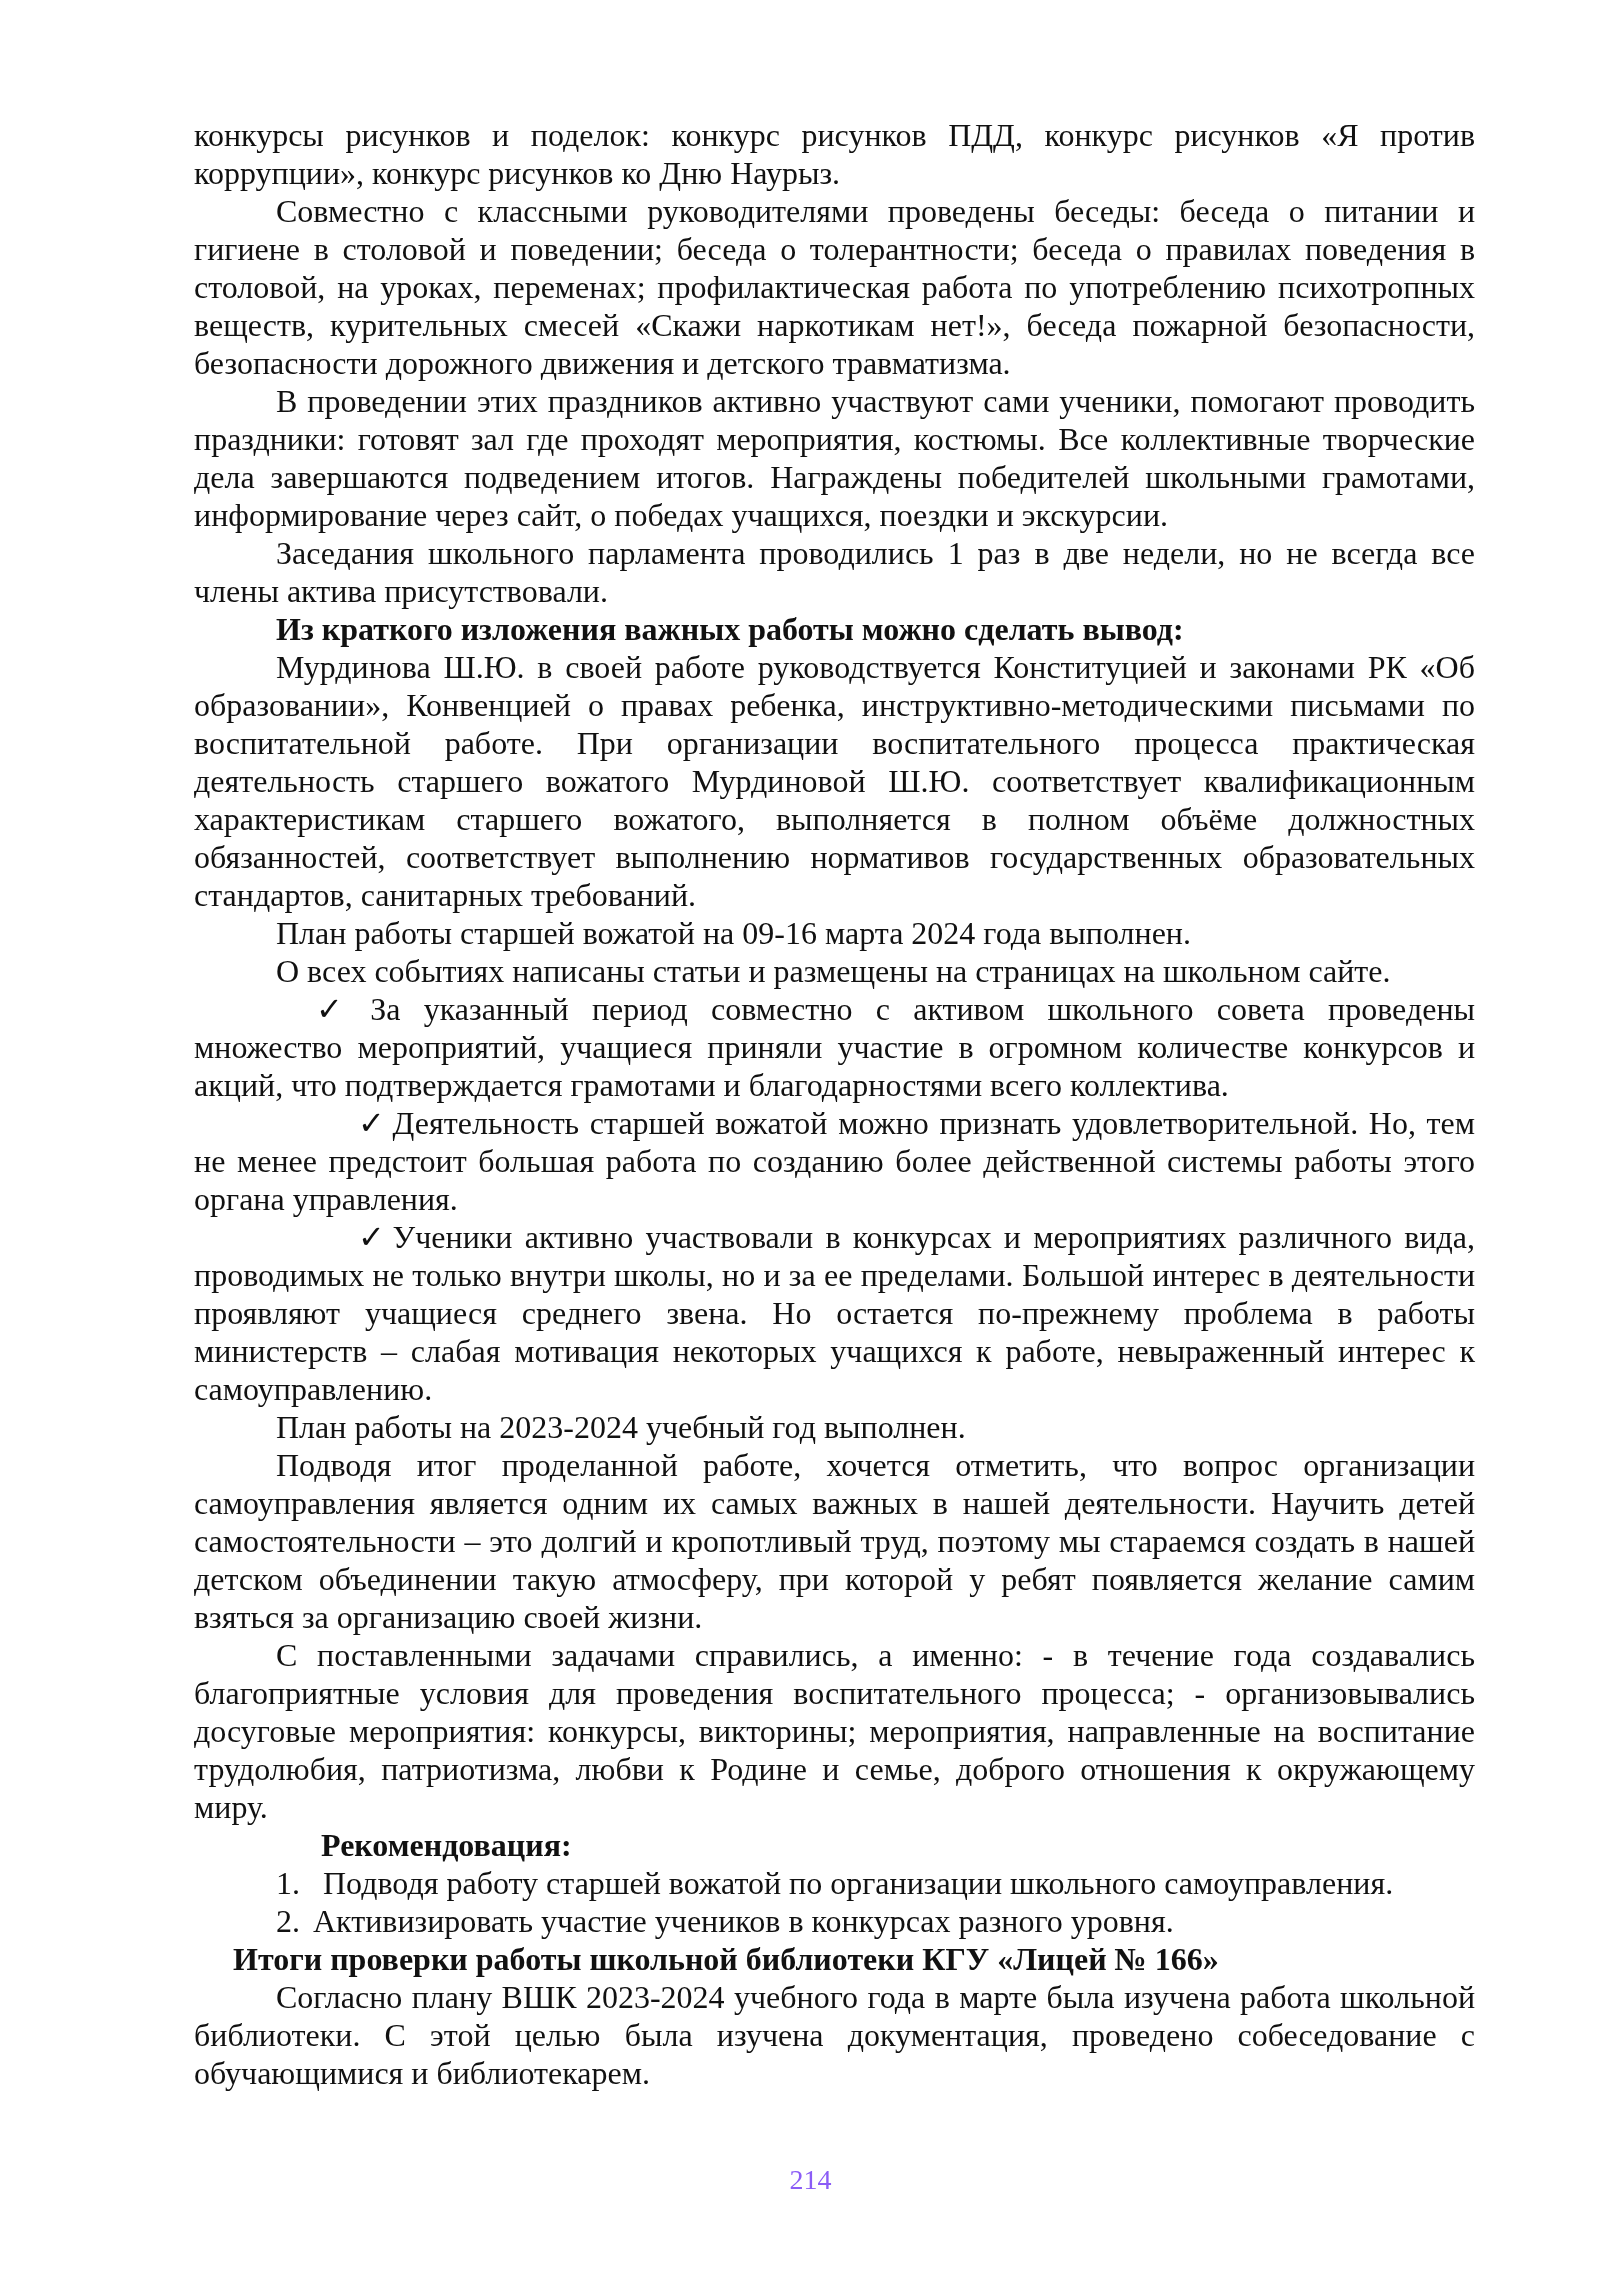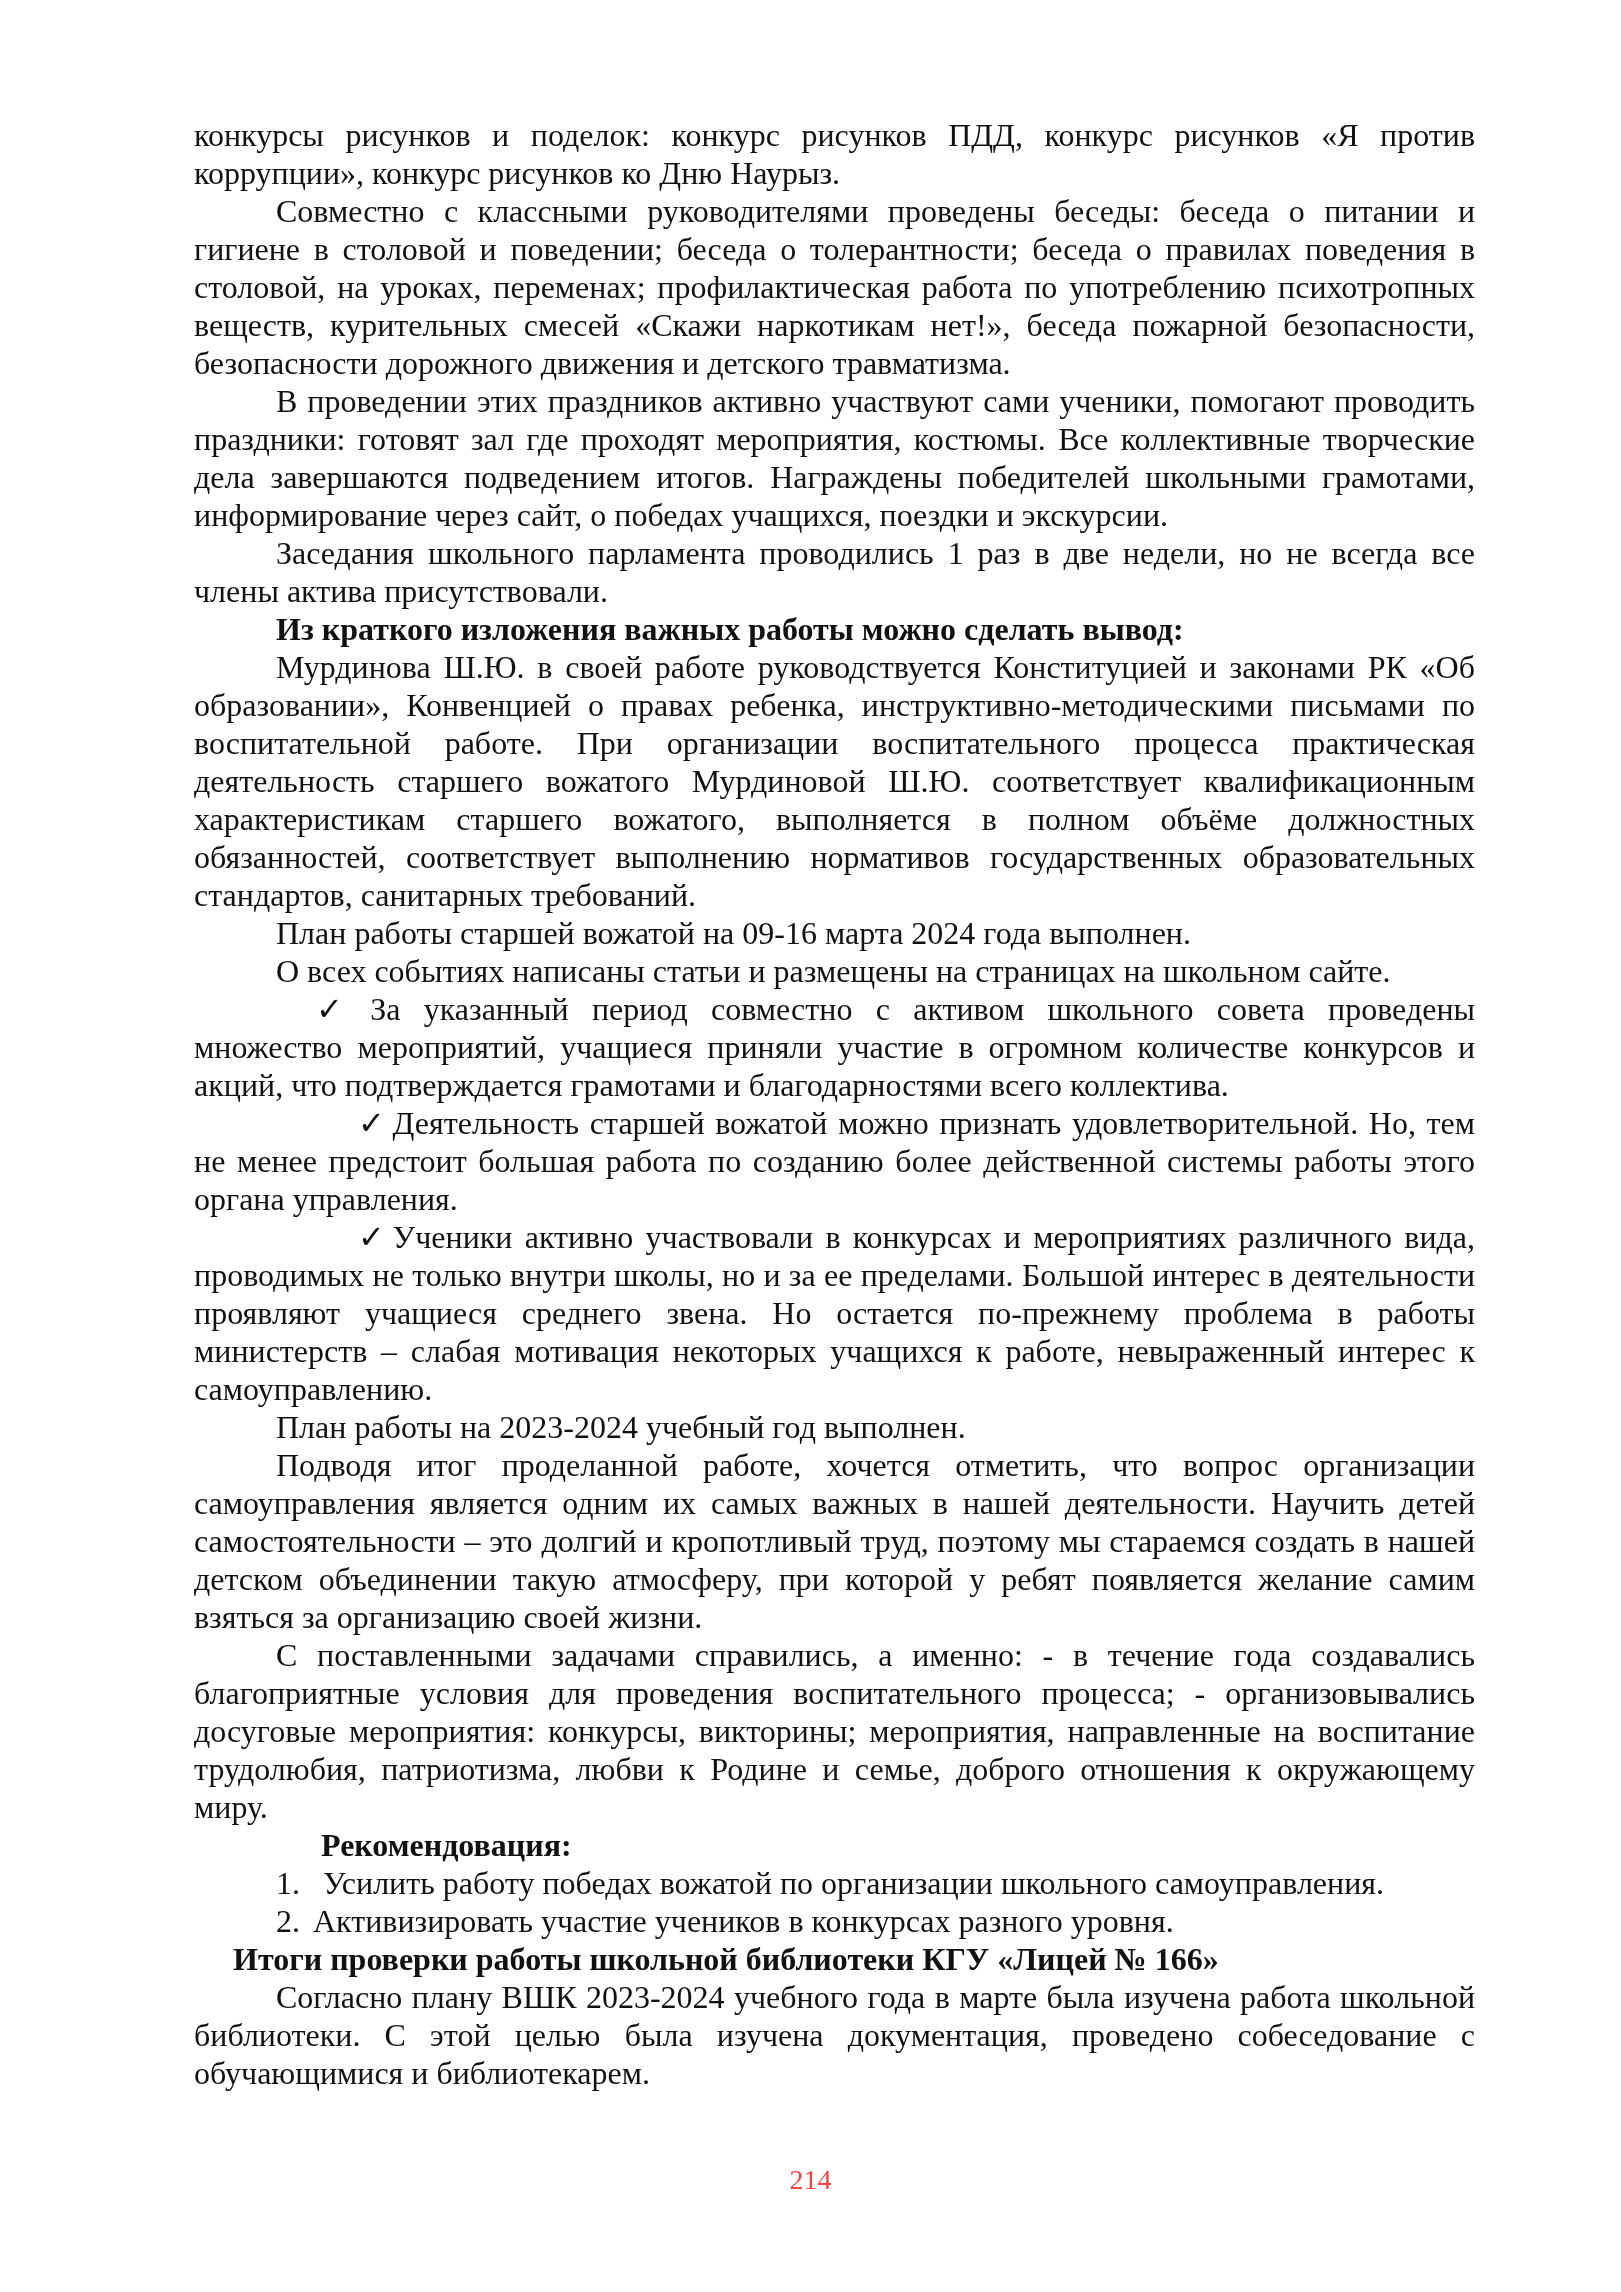--- a/index.html
+++ b/index.html
@@ -16,21 +16,21 @@
   .center-title { margin: 0; text-align: left; font-weight: bold; padding-left: 39px; }
   .check { display: inline-block; margin-right: 7.8px; }
   .check-item1 { margin: 0; text-indent: 61px; }
   .check-item1 .check { margin-right: 27.4px; }
   ol.rec { margin: 0; padding: 0; list-style: none; }
   ol.rec li { padding-left: 82px; text-align: left; }
   ol.rec li .num { display: inline-block; width: 47px; }
   ol.rec li.second .num { width: 37px; }
   .page-number {
     position: absolute; left: 0; width: 1621px; top: 2164px; text-align: center;
-    font-family: "Liberation Serif", serif; font-size: 28px; color: #ef4444;
+    font-family: "Liberation Serif", serif; font-size: 28px; color: #8b5cf6;
   }
 </style>
 </head>
 <body>
 
 <div class="page">
   <p class="p noindent">конкурсы рисунков и поделок: конкурс рисунков ПДД, конкурс  рисунков «Я против коррупции», конкурс рисунков ко Дню Наурыз.</p>
   <p class="p">Совместно с классными руководителями проведены беседы: беседа о питании и гигиене в столовой и поведении; беседа о толерантности; беседа о правилах поведения в столовой, на уроках, переменах; профилактическая работа по употреблению психотропных веществ, курительных смесей «Скажи наркотикам нет!», беседа пожарной безопасности, безопасности дорожного движения и детского травматизма.</p>
   <p class="p">В проведении этих праздников активно участвуют сами ученики, помогают проводить праздники: готовят зал где проходят мероприятия, костюмы. Все коллективные творческие дела завершаются подведением итогов. Награждены  победителей школьными грамотами, информирование через сайт, о победах учащихся, поездки и экскурсии.</p>
   <p class="p">Заседания школьного парламента проводились 1 раз в две недели, но не всегда все члены актива присутствовали.</p>
@@ -43,21 +43,21 @@
   <p class="check-item1"><span class="check">✓</span><span>За указанный период совместно с активом школьного совета проведены множество мероприятий, учащиеся приняли участие в огромном количестве конкурсов и акций, что подтверждается грамотами и благодарностями всего коллектива.</span></p>
   <p class="p"><span class="check">✓</span><span>Деятельность старшей вожатой можно признать удовлетворительной. Но, тем не менее предстоит большая работа по созданию более действенной системы работы этого органа управления.</span></p>
   <p class="p"><span class="check">✓</span><span>Ученики активно участвовали в конкурсах и мероприятиях различного вида, проводимых не только внутри школы, но и за ее пределами. Большой интерес в деятельности проявляют учащиеся среднего звена. Но остается по-прежнему проблема в работы министерств – слабая мотивация некоторых учащихся к работе, невыраженный интерес к самоуправлению.</span></p>
 
   <p class="p">План работы на 2023-2024 учебный год выполнен.</p>
   <p class="p">Подводя итог проделанной работе, хочется отметить, что вопрос организации самоуправления является одним их самых важных в нашей деятельности. Научить детей самостоятельности – это долгий и кропотливый труд, поэтому мы стараемся создать в нашей детском объединении такую атмосферу, при которой у ребят появляется желание самим взяться за организацию своей жизни.</p>
   <p class="p">С поставленными задачами справились, а именно: - в течение года создавались благоприятные условия для проведения воспитательного процесса; - организовывались досуговые мероприятия: конкурсы, викторины; мероприятия, направленные на воспитание трудолюбия, патриотизма, любви к Родине и семье, доброго отношения к окружающему миру.</p>
 
   <p class="heading-rec">Рекомендовация:</p>
   <ol class="rec">
-    <li><span class="num">1.</span><span>Усилить работу победах вожатой по организации школьного самоуправления.</span></li>
+    <li><span class="num">1.</span><span>Подводя работу старшей вожатой по организации школьного самоуправления.</span></li>
     <li class="second"><span class="num">2.</span><span>Активизировать участие учеников в конкурсах разного уровня.</span></li>
   </ol>
 
   <p class="center-title">Итоги проверки  работы школьной библиотеки КГУ «Лицей № 166»</p>
   <p class="p">Согласно плану ВШК 2023-2024 учебного года в марте была изучена работа школьной библиотеки. С этой целью была изучена документация, проведено собеседование с обучающимися и библиотекарем.</p>
 </div>
 
 <div class="page-number">214</div>
 
 

